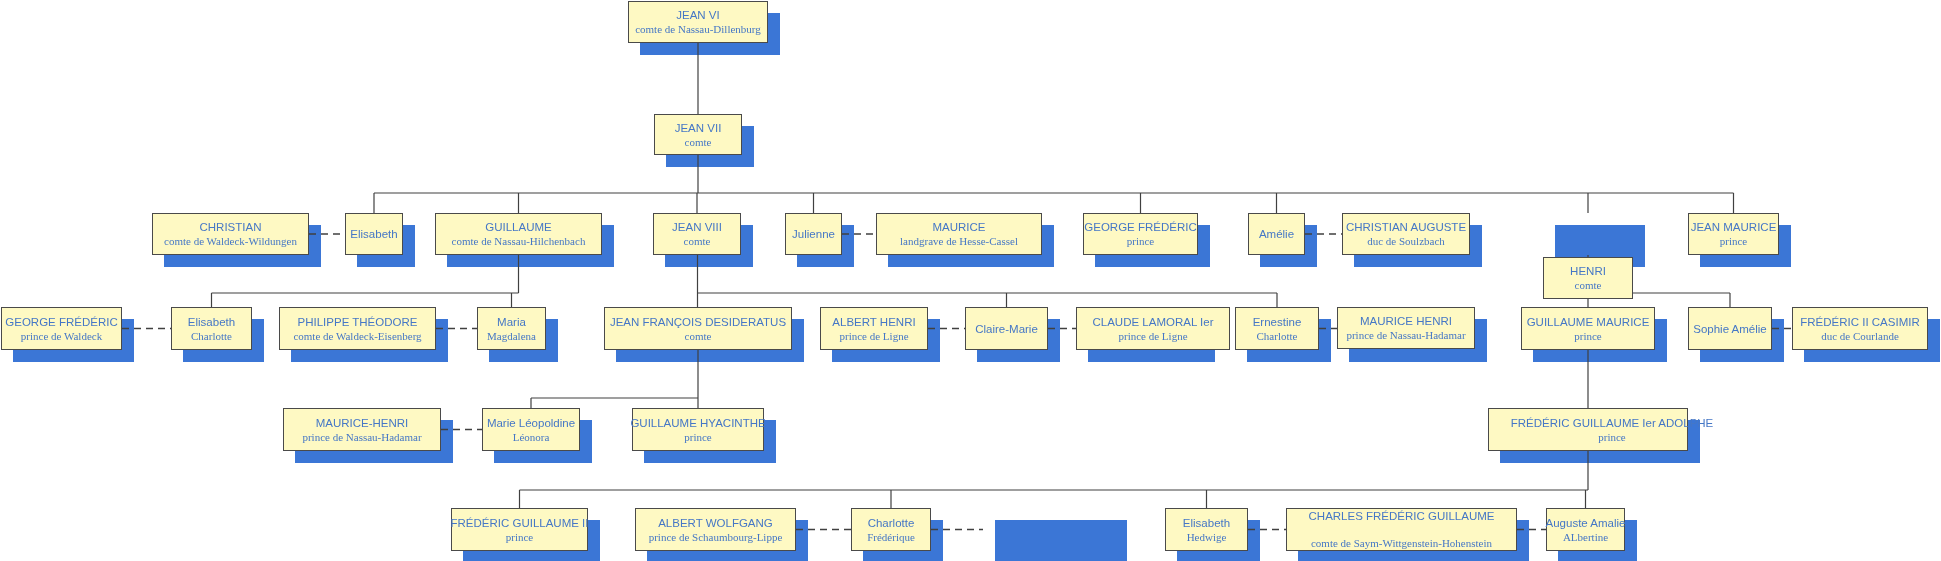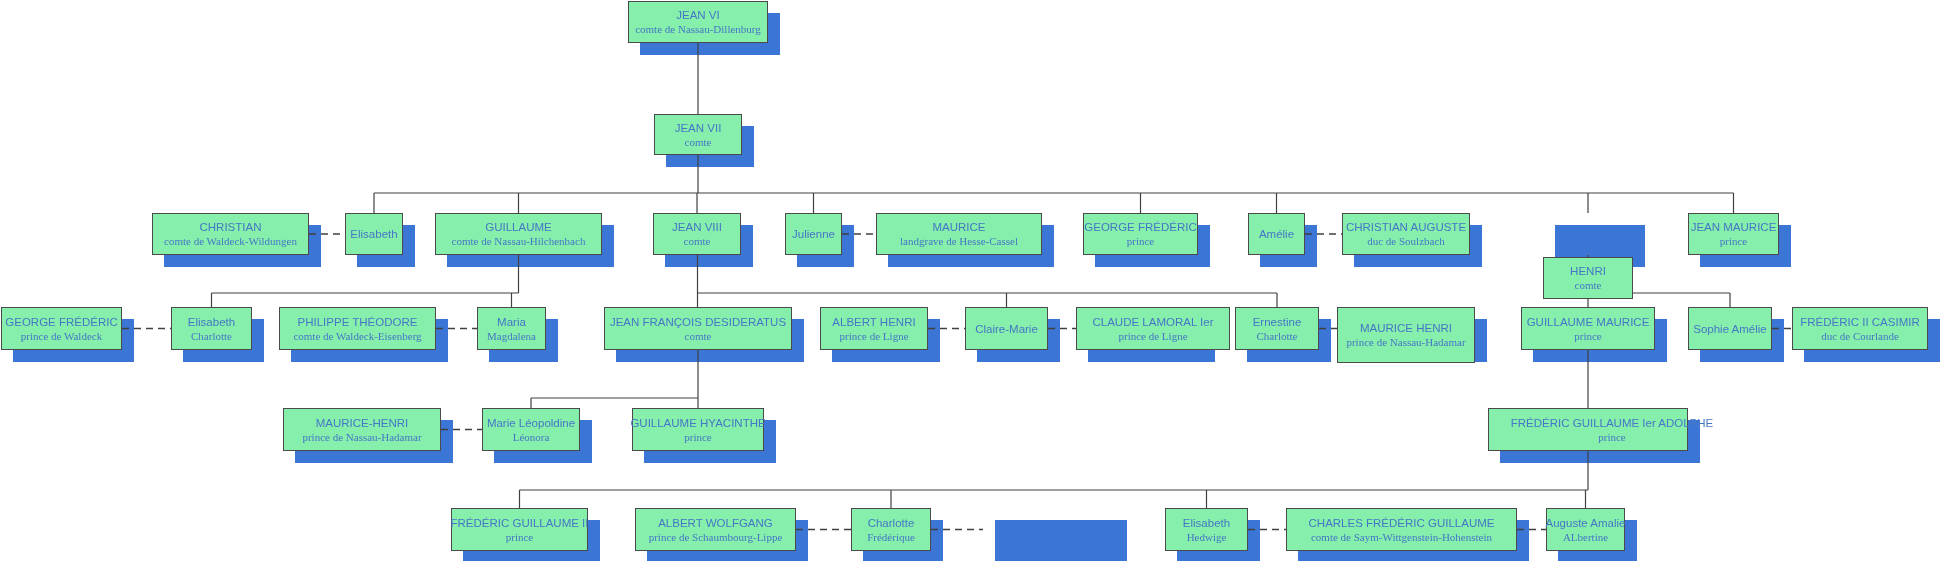--- a/index.html
+++ b/index.html
@@ -12,21 +12,21 @@
     font-family: "Liberation Sans", sans-serif;
   }
   #connector-layer {
     position: absolute;
     left: 0; top: 0;
     width: 1941px; height: 561px;
   }
   .person {
     position: absolute;
     box-sizing: border-box;
-    background: #86efac;
+    background: #fef9c3;
     border: 1.5px solid #4a4a4a;
     display: flex;
     flex-direction: column;
     justify-content: center;
     align-items: center;
     text-align: center;
     color: #4577C6;
     font-size: 11px;
     line-height: 14px;
     white-space: nowrap;
@@ -201,21 +201,21 @@
       <div class="p-name">Claire-Marie</div>
     </div>
     <div class="person" style="left: 1076px; top: 307px; width: 154px; height: 43px;">
       <div class="p-name">CLAUDE LAMORAL Ier</div>
       <div class="p-title">prince de Ligne</div>
     </div>
     <div class="person" style="left: 1235px; top: 307px; width: 84px; height: 43px;">
       <div class="p-name">Ernestine</div>
       <div class="p-title">Charlotte</div>
     </div>
-    <div class="person" style="left: 1337px; top: 307px; width: 138px; height: 56px;">
+    <div class="person" style="left: 1337px; top: 307px; width: 138px; height: 42px;">
       <div class="p-name">MAURICE HENRI</div>
       <div class="p-title">prince de Nassau-Hadamar</div>
     </div>
     <div class="person" style="left: 1521px; top: 307px; width: 134px; height: 43px;">
       <div class="p-name">GUILLAUME MAURICE</div>
       <div class="p-title">prince</div>
     </div>
     <div class="person" style="left: 1688px; top: 307px; width: 84px; height: 43px;">
       <div class="p-name">Sophie Amélie</div>
     </div>
@@ -248,21 +248,21 @@
       <div class="p-title">prince de Schaumbourg-Lippe</div>
     </div>
     <div class="person" style="left: 851px; top: 508px; width: 80px; height: 43px;">
       <div class="p-name">Charlotte</div>
       <div class="p-title">Frédérique</div>
     </div>
     <div class="person" style="left: 1165px; top: 508px; width: 83px; height: 43px;">
       <div class="p-name">Elisabeth</div>
       <div class="p-title">Hedwige</div>
     </div>
-    <div class="person" style="left: 1286px; top: 508px; width: 231px; height: 43px;">
+    <div class="person" style="left: 1286px; top: 508px; width: 231px; height: 43px; justify-content: space-between;">
       <div class="p-name">CHARLES FRÉDÉRIC GUILLAUME</div>
       <div class="p-title">comte de Saym-Wittgenstein-Hohenstein</div>
     </div>
     <div class="person" style="left: 1546px; top: 508px; width: 79px; height: 43px;">
       <div class="p-name">Auguste Amalie</div>
       <div class="p-title">ALbertine</div>
     </div>
   </div>
 
 </body></html>

